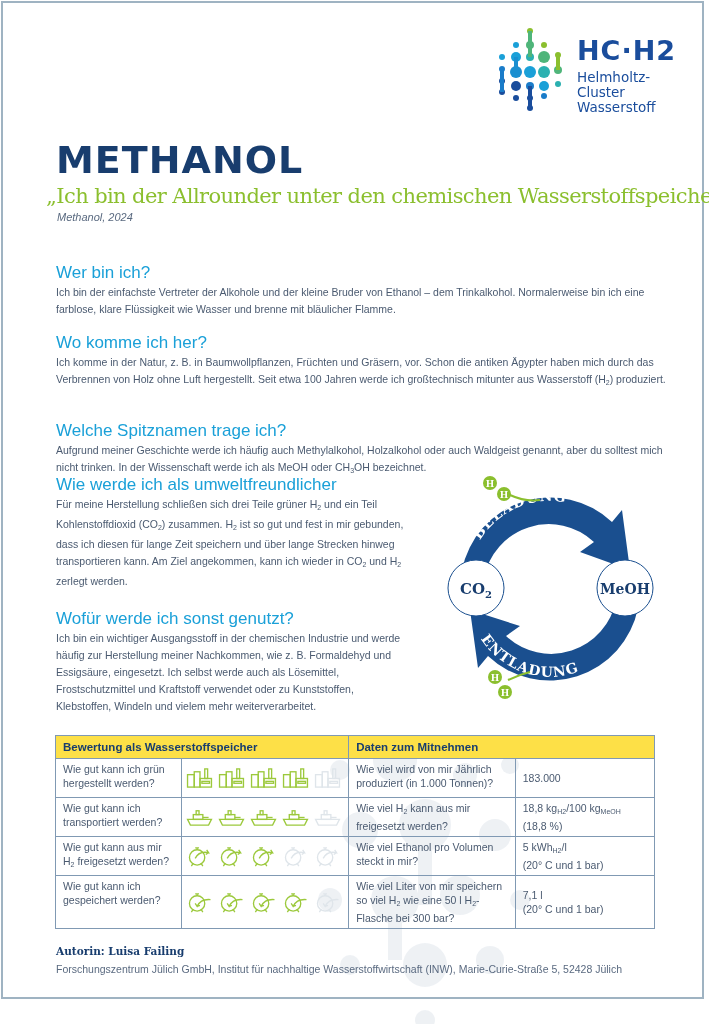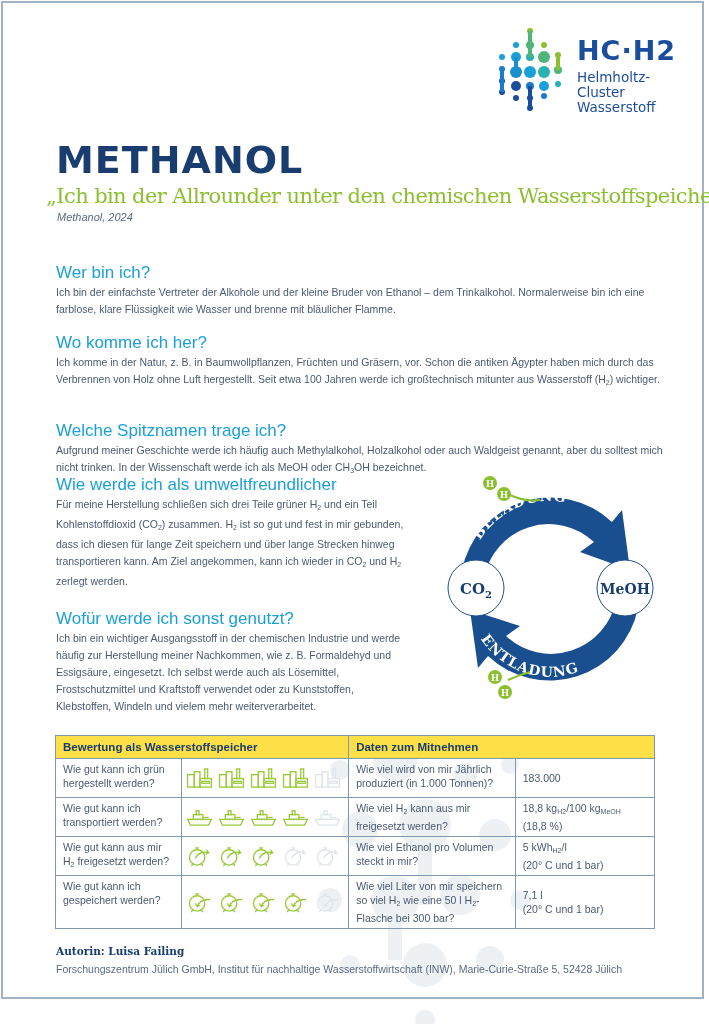--- a/index.html
+++ b/index.html
@@ -107,21 +107,21 @@
 <div class="quote">„Ich bin der Allrounder unter den chemischen Wasserstoffspeichern“</div>
 <div class="quote-src">Methanol, 2024</div>
 
 <div class="sec" style="top:264px;">
   <h2>Wer bin ich?</h2>
   <p>Ich bin der einfachste Vertreter der Alkohole und der kleine Bruder von Ethanol – dem Trinkalkohol. Normalerweise bin ich eine farblose, klare Flüssigkeit wie Wasser und brenne mit bläulicher Flamme.</p>
 </div>
 
 <div class="sec" style="top:334px;">
   <h2>Wo komme ich her?</h2>
-  <p><span>Ich komme in der Natur, z. B. in Baumwollpflanzen, Früchten und Gräsern, vor. Schon die antiken Ägypter haben mich durch das Verbrennen von Holz ohne Luft hergestellt. Seit etwa 100 Jahren werde ich großtechnisch mitunter aus Wasserstoff (H</span><span class="sub">2</span><span>) wichtiger.</span></p>
+  <p><span>Ich komme in der Natur, z. B. in Baumwollpflanzen, Früchten und Gräsern, vor. Schon die antiken Ägypter haben mich durch das Verbrennen von Holz ohne Luft hergestellt. Seit etwa 100 Jahren werde ich großtechnisch mitunter aus Wasserstoff (H</span><span class="sub">2</span><span>) produziert.</span></p>
 </div>
 
 <div class="sec" style="top:422px;">
   <h2>Welche Spitznamen trage ich?</h2>
   <p><span>Aufgrund meiner Geschichte werde ich häufig auch Methylalkohol, Holzalkohol oder auch Waldgeist genannt, aber du solltest mich nicht trinken. In der Wissenschaft werde ich als MeOH oder CH</span><span class="sub">3</span><span>OH bezeichnet.</span></p>
 </div>
 
 <div class="sec narrow" style="top:476px;">
   <h2><span>Wie werde ich als umweltfreundlicher</span><br></h2>
   <p><span>Für meine Herstellung schließen sich drei Teile grüner H</span><span class="sub">2</span><span> und ein Teil Kohlenstoffdioxid (CO</span><span class="sub">2</span><span>) zusammen. H</span><span class="sub">2</span><span> ist so gut und fest in mir gebunden, dass ich diesen für lange Zeit speichern und über lange Strecken hinweg transportieren kann. Am Ziel angekommen, kann ich wieder in CO</span><span class="sub">2</span><span> und H</span><span class="sub">2</span><span> zerlegt werden.</span></p>

